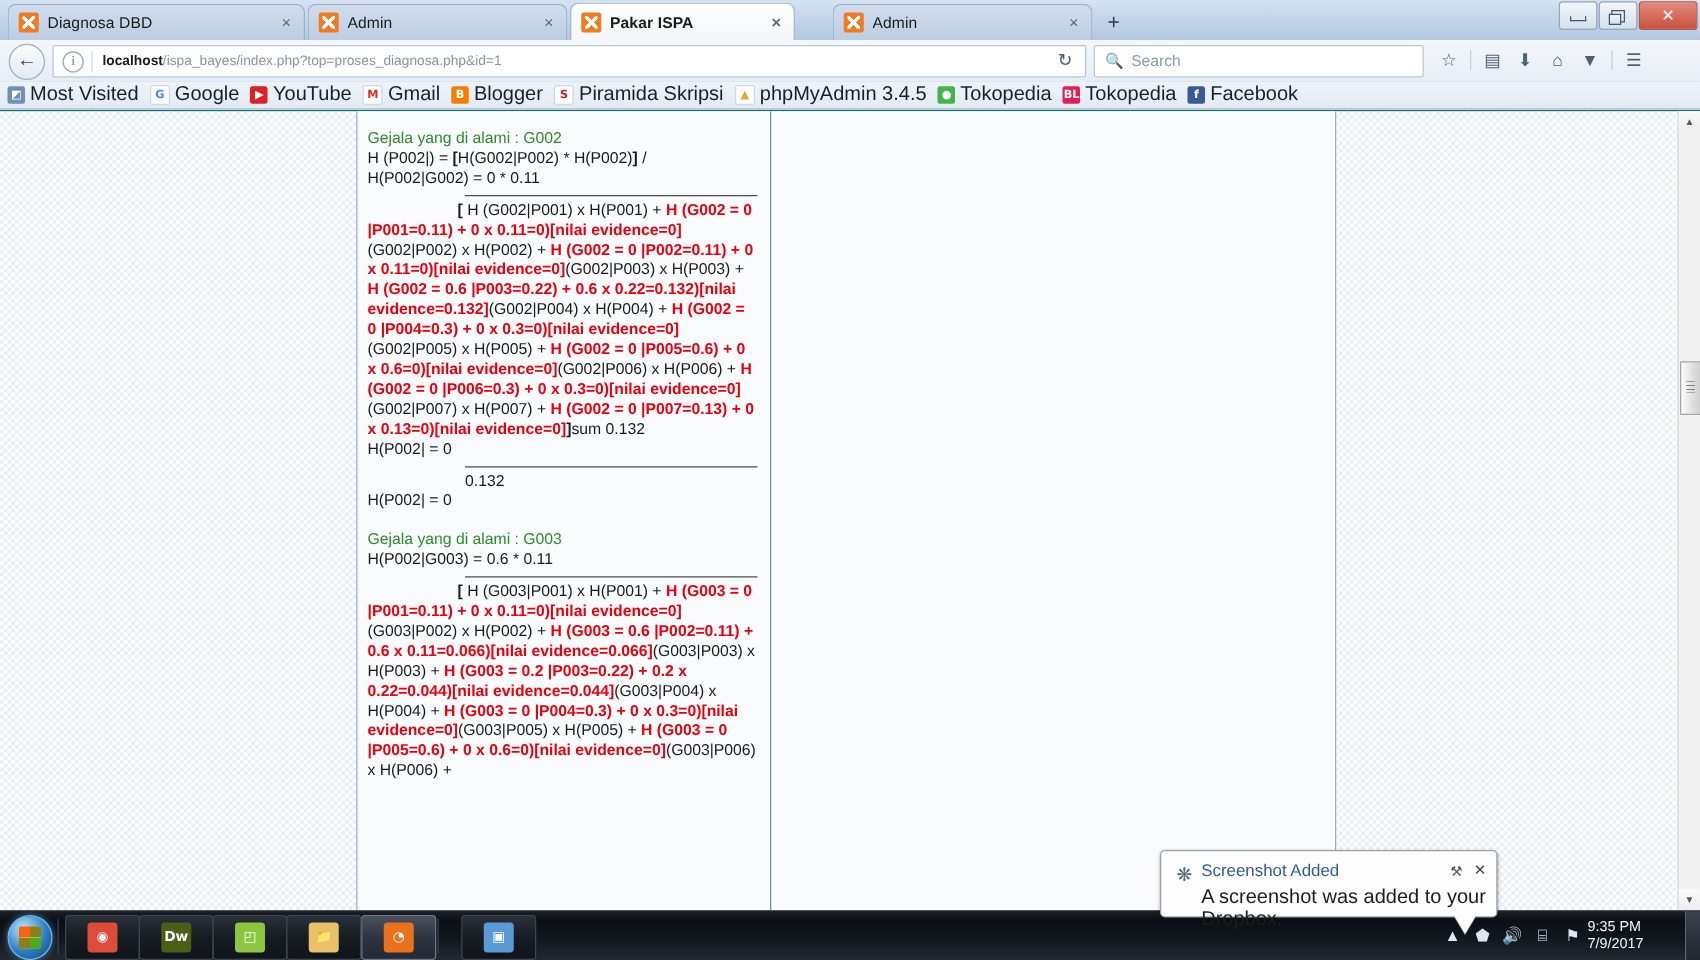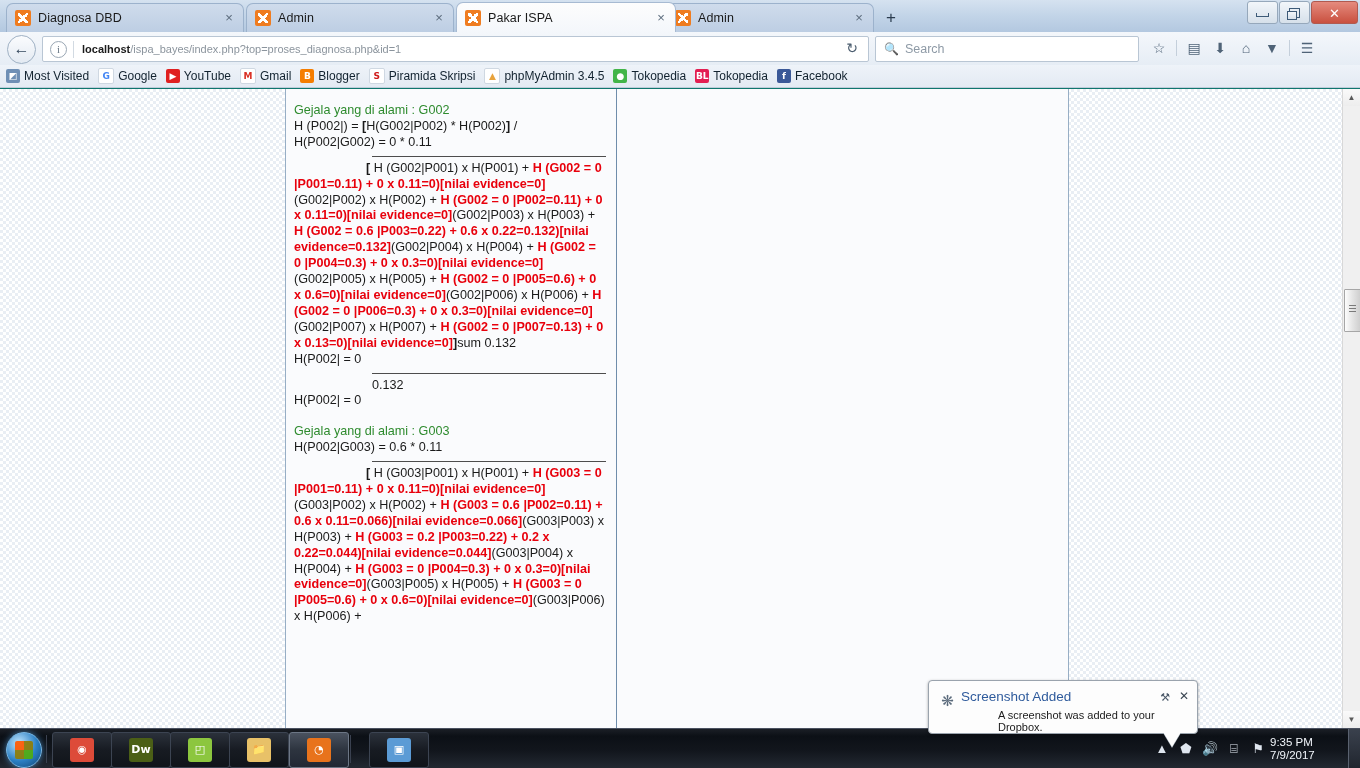--- a/index.html
+++ b/index.html
@@ -77,21 +77,21 @@
   .nicsep{width:1px;height:16px;background:#c4cfdb;margin:0 4px;}
 
   
   .bmbar{position:absolute;left:0;top:65px;width:1360px;height:23px;
     background:linear-gradient(to bottom,#eef3f9,#e3eaf3);border-bottom:1px solid #c0ccd9;
     display:flex;align-items:center;padding-left:6px;box-sizing:border-box;}
   .bm{display:flex;align-items:center;margin-right:9px;white-space:nowrap;}
   .bm .bi{width:14px;height:14px;flex:0 0 14px;margin-right:4px;border-radius:2px;
     font-size:9px;line-height:14px;text-align:center;color:#fff;font-weight:bold;
     font-family:"DejaVu Sans",sans-serif;overflow:hidden;}
-  .bm .bl{font-size:12px;color:#12222f;}
+  .bm .bl{font-size:16px;color:#12222f;}
 
   
   .viewport{position:absolute;left:0;top:89px;width:1360px;height:639px;
     background:#ffffff;
     background-image:
       linear-gradient(45deg,#e9eef4 25%,transparent 25%,transparent 75%,#e9eef4 75%),
       linear-gradient(45deg,#e9eef4 25%,transparent 25%,transparent 75%,#e9eef4 75%);
     background-size:6px 6px;background-position:0 0,3px 3px;
     overflow:hidden;}
   .pagewrap{position:absolute;left:285px;top:0;width:784px;height:639px;
@@ -127,21 +127,21 @@
   
   .toast{position:absolute;left:928px;top:680px;width:268px;height:52px;
     background:#fdfdfd;border:1px solid #9aa3ad;border-radius:4px;
     box-shadow:0 1px 3px rgba(0,0,0,.35);z-index:50;}
   .toast .tail{position:absolute;right:16px;bottom:-14px;width:0;height:0;
     border-left:9px solid transparent;border-right:9px solid transparent;
     border-top:15px solid #fdfdfd;filter:drop-shadow(0 1px 0 #9aa3ad);}
   .toast .dbic{position:absolute;left:10px;top:11px;width:17px;height:17px;color:#5b6b7c;
     font-size:15px;line-height:17px;text-align:center;}
   .toast .tt{position:absolute;left:32px;top:8px;font-size:13.5px;color:#2f5b9c;}
-  .toast .tb{position:absolute;left:32px;top:28px;font-size:11px;color:#1c1c1c;margin-left:37px;}
+  .toast .tb{position:absolute;left:32px;top:28px;font-size:16px;color:#1c1c1c;}
   .toast .tg{position:absolute;right:27px;top:10px;font-size:11px;color:#4a5868;}
   .toast .tx{position:absolute;right:8px;top:8px;font-size:12px;color:#3a4652;}
 
   
   .taskbar{position:absolute;left:0;top:728px;width:1360px;height:40px;
     background:linear-gradient(to bottom,#1b1f26 0%,#0c1016 18%,#12161d 55%,#242a33 100%);
     border-top:1px solid #4a5160;}
   .startorb{position:absolute;left:6px;top:3px;width:34px;height:34px;border-radius:50%;
     background:radial-gradient(circle at 35% 30%,#bfe6ff,#2a7fc4 55%,#11436f 100%);
     border:1px solid #79b8e6;box-shadow:0 0 6px rgba(90,180,255,.6);}
@@ -175,21 +175,21 @@
         <div class="tab" style="left: 6px; width: 238px;">
           <span class="fav"></span>
           <span class="ttl">Diagnosa DBD</span>
           <span class="tclose">×</span>
         </div>
         <div class="tab" style="left: 246px; width: 208px;">
           <span class="fav"></span>
           <span class="ttl">Admin</span>
           <span class="tclose">×</span>
         </div>
-        <div class="tab active" style="left: 456px; width: 220px;">
+        <div class="tab active" style="left: 456px; width: 180px; font-weight: bold;">
           <span class="fav"></span>
           <span class="ttl">Pakar ISPA</span>
           <span class="tclose">×</span>
         </div>
         <div class="tab" style="left: 666px; width: 208px;">
           <span class="fav"></span>
           <span class="ttl">Admin</span>
           <span class="tclose">×</span>
         </div>
       </div>

